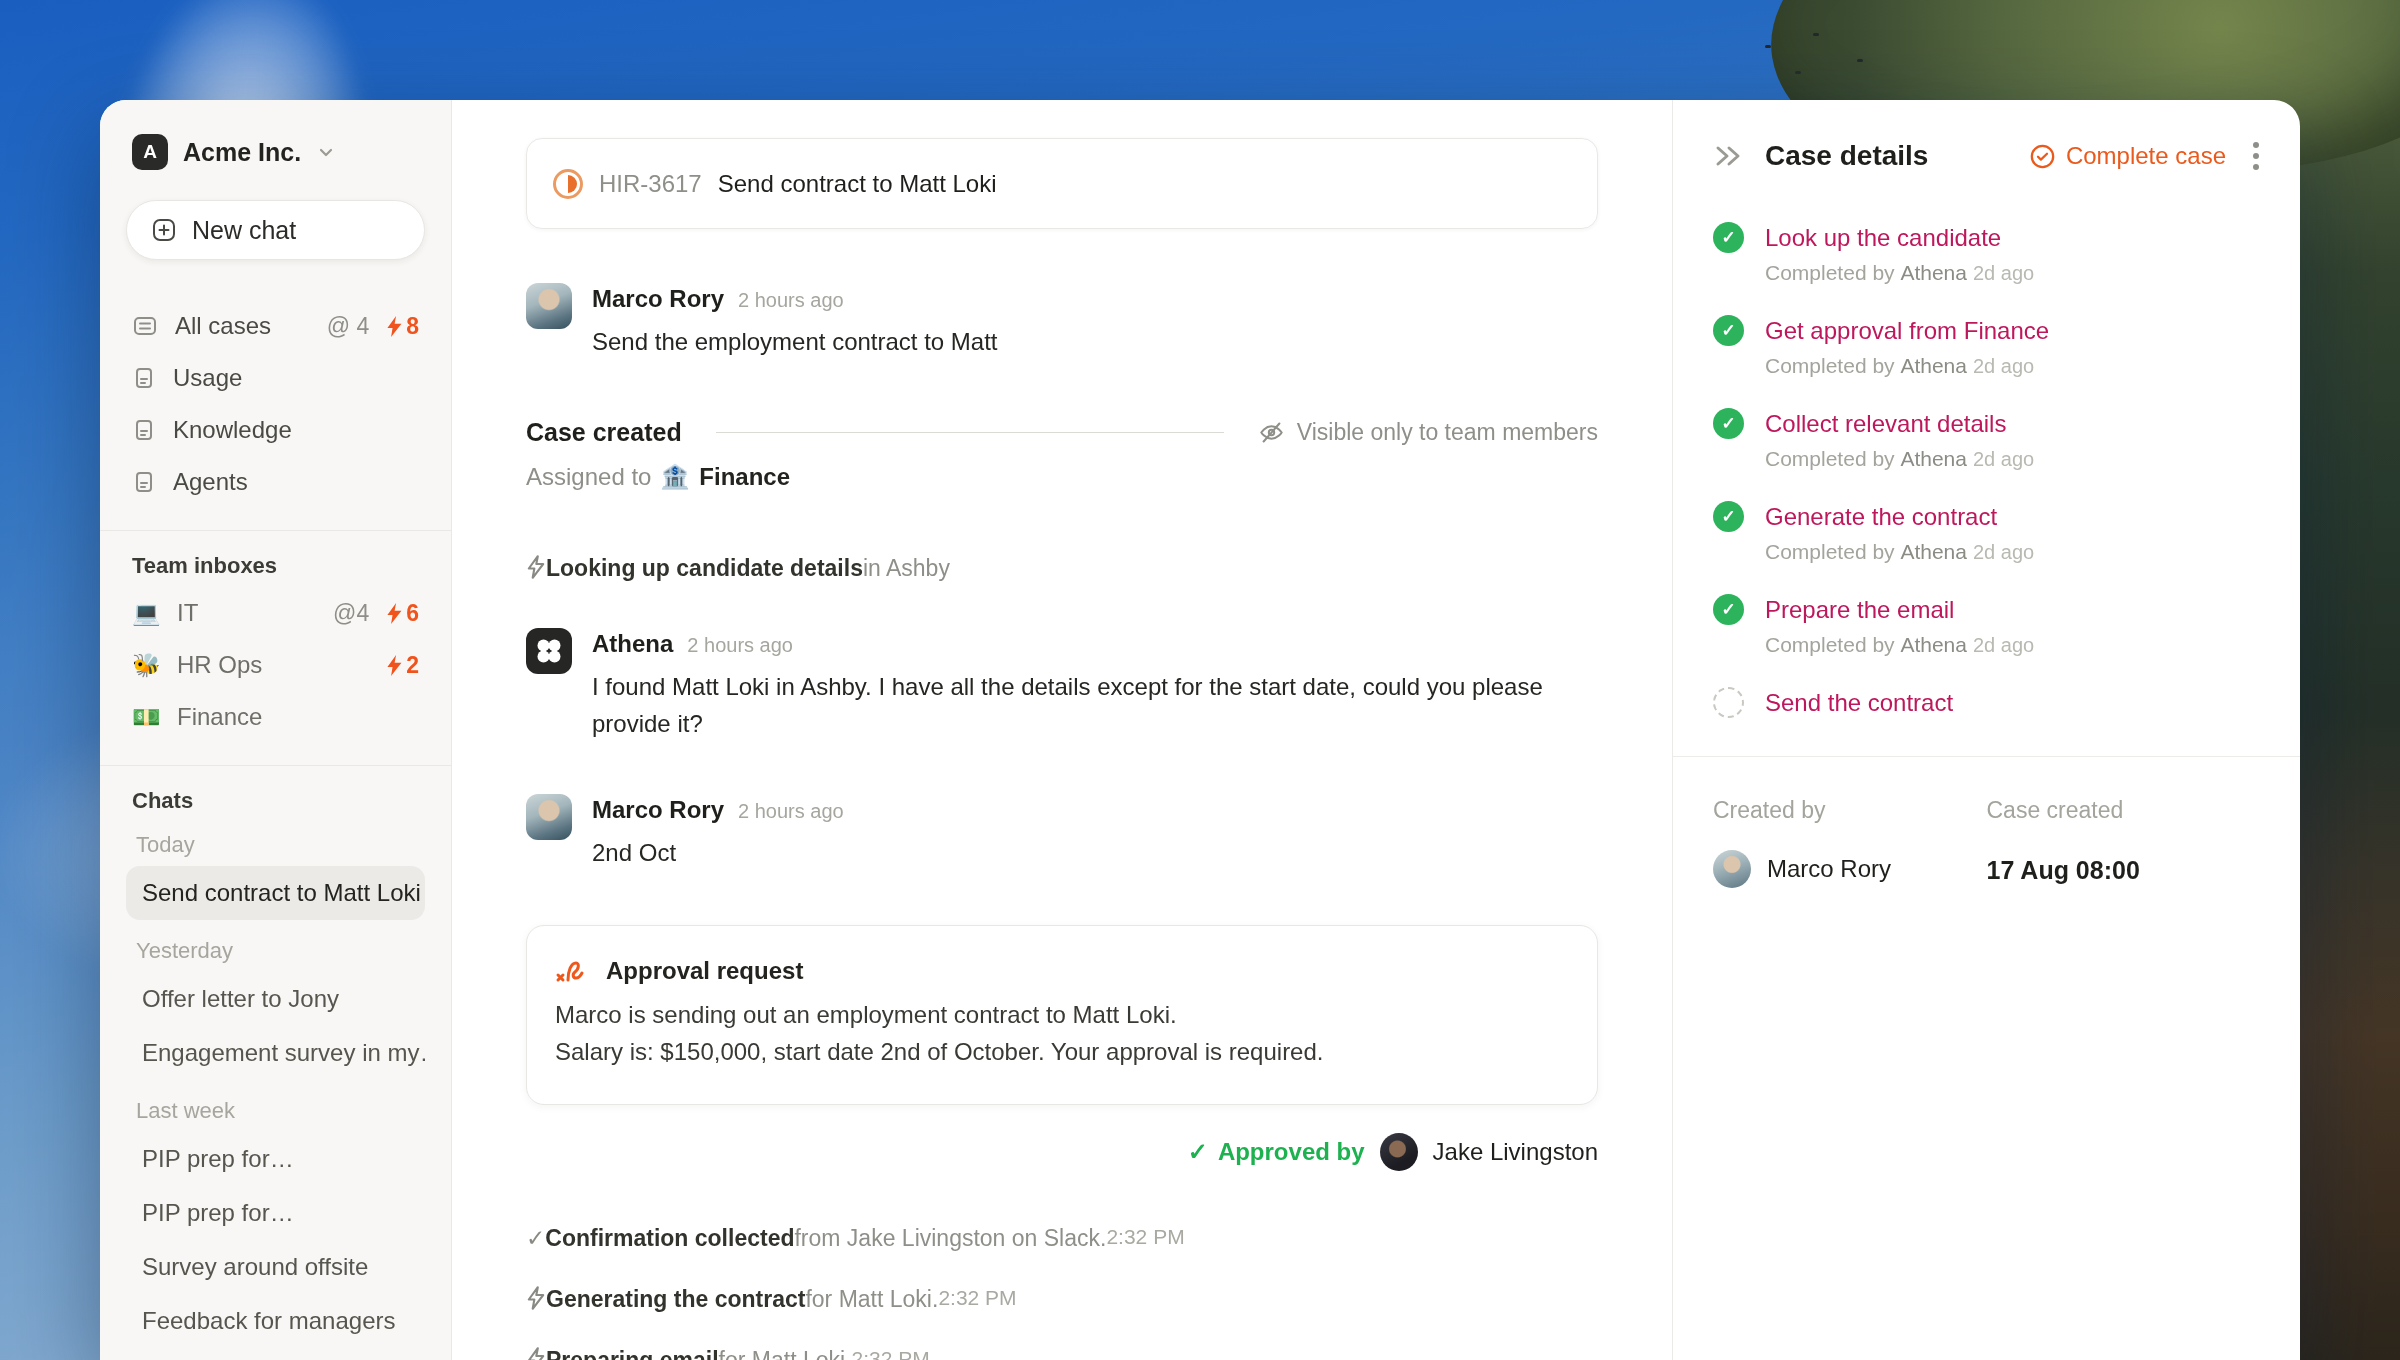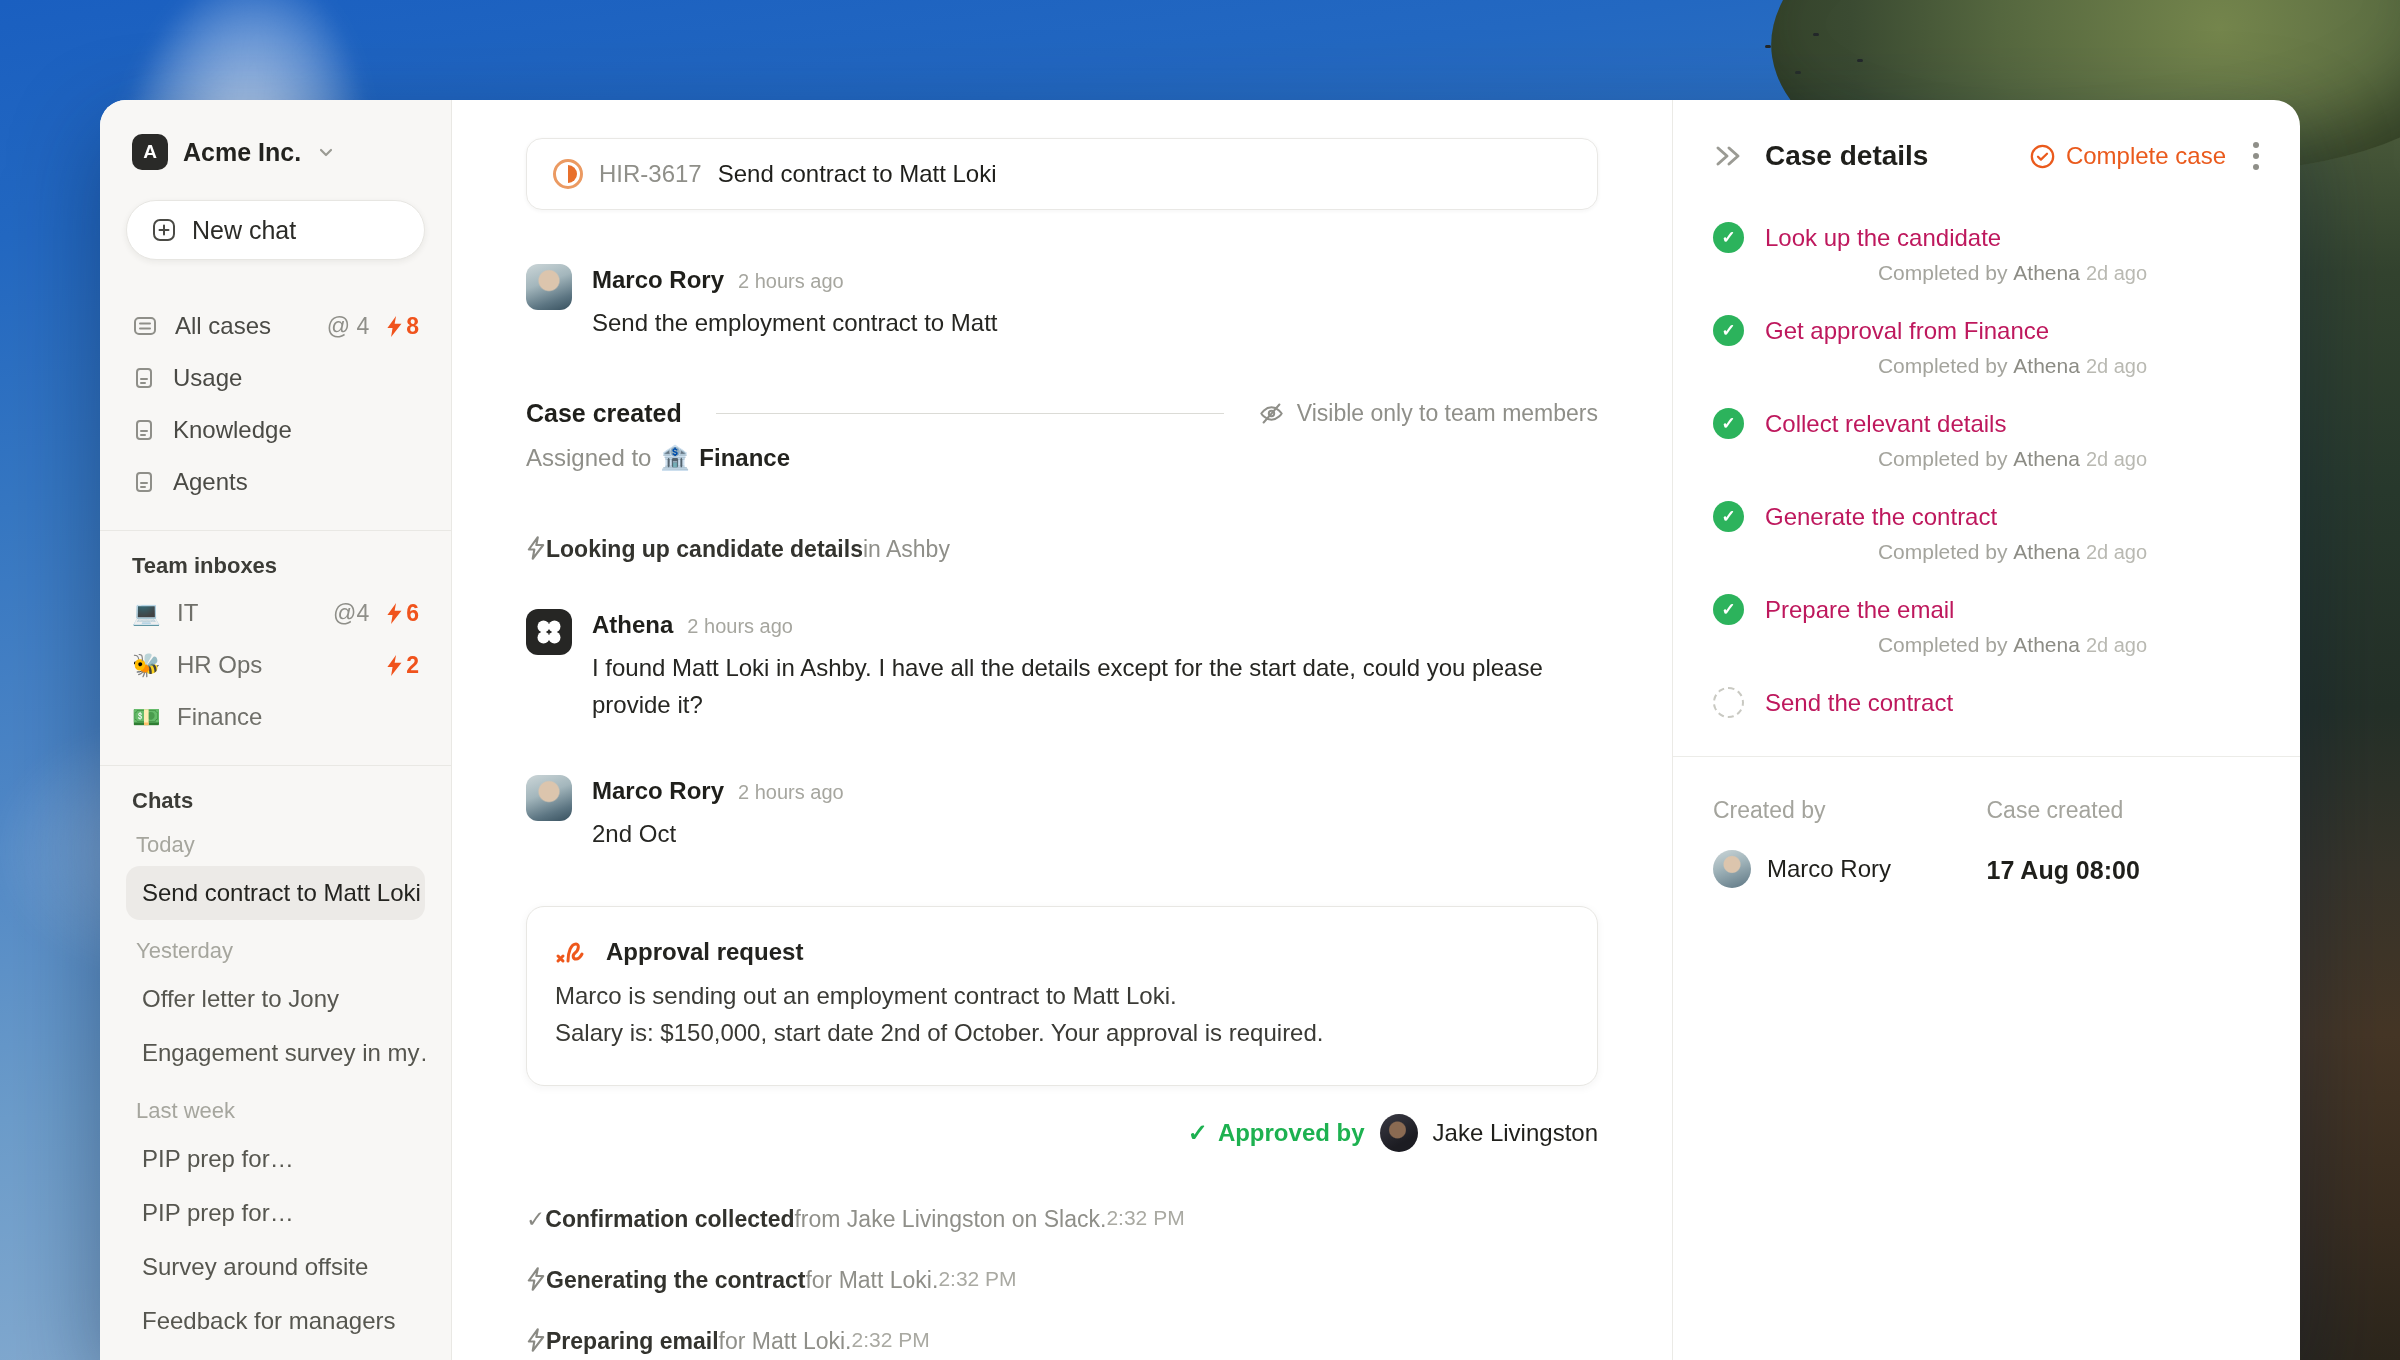--- a/index.html
+++ b/index.html
@@ -52,21 +52,21 @@
   .hairline { height:1px; background:#e9e8e4; margin:22px -26px; }
   .sec-label { font-size:22px; font-weight:600; color:#3c3c37; padding:0 6px; margin-bottom:8px; }
   .inbox-emoji { font-size:23px; width:28px; text-align:center; }
   .sub-label { font-size:22px; color:#a6a69e; padding:0 10px; margin:18px 0 8px; }
   .chat-item { display:flex; align-items:center; height:54px; padding:0 16px; border-radius:14px;
     font-size:24px; color:#56564f; cursor:pointer; white-space:nowrap; overflow:hidden; }
   .chat-item.selected { background:#eceae7; color:#23231f; }
 
   
   .main { flex:1; padding:38px 74px 0; min-width:0; }
-  .case-header { height:72px; border:1px solid #e9e8e5; border-radius:16px; background:#fff;
+  .case-header { height:91px; border:1px solid #e9e8e5; border-radius:16px; background:#fff;
     box-shadow:0 1px 4px rgba(40,40,30,.05); display:flex; align-items:center; gap:16px; padding:0 26px; }
   .status-prog { width:30px; height:30px; border-radius:50%; border:3px solid #eb9a62; position:relative; flex:none; }
   .status-prog::after { content:""; position:absolute; left:50%; top:3px; bottom:3px; width:9px;
     background:#e8702c; border-radius:0 10px 10px 0; }
   .case-id { font-size:24px; color:#8f8f89; }
   .case-title { font-size:24px; font-weight:500; color:#1f1f1b; }
 
   .msg { display:flex; gap:20px; }
   .avatar { width:46px; height:46px; border-radius:12px; flex:none; overflow:hidden; }
   .avatar.marco { background:radial-gradient(circle at 50% 36%, #dcc5ad 0 26%, transparent 30%),
@@ -117,21 +117,21 @@
   .kebab { color:#8f8f89; margin-left:26px; cursor:pointer; display:flex; }
   .icon-btn { color:#9b9b94; display:flex; cursor:pointer; }
 
   .tasks { margin-top:50px; }
   .task { margin-bottom:30px; }
   .task-row { display:flex; align-items:center; gap:21px; }
   .task-check { width:31px; height:31px; border-radius:50%; background:#2cb35c; flex:none;
     display:flex; align-items:center; justify-content:center; color:#fff; font-size:17px; font-weight:700; }
   .task-pend { width:31px; height:31px; border-radius:50%; border:2px dashed #c9c9c2; flex:none; }
   .task-title { font-size:24px; font-weight:500; color:#be185d; }
-  .task-sub { margin:8px 0 0 52px; font-size:21px; color:#a4a49d;text-align:center; }
+  .task-sub { margin:8px 0 0 52px; font-size:21px; color:#a4a49d; }
   .task-agent { color:#8c8c85; font-weight:500; }
   .task-time { color:#b9b9b2; font-size:20px; margin-left:6px; }
 
   .panel-divider { height:1px; background:#ececе8; background:#ecece8; margin:38px -40px 0; }
   .meta { display:flex; margin-top:40px; }
   .meta-col { width:50%; }
   .meta-label { font-size:23px; color:#a4a49d; }
   .meta-row { display:flex; align-items:center; gap:16px; margin-top:26px; }
   .meta-name { font-size:24px; color:#1f1f1b; }
   .meta-date { font-size:25px; font-weight:600; color:#1f1f1b; margin-top:32px; }

